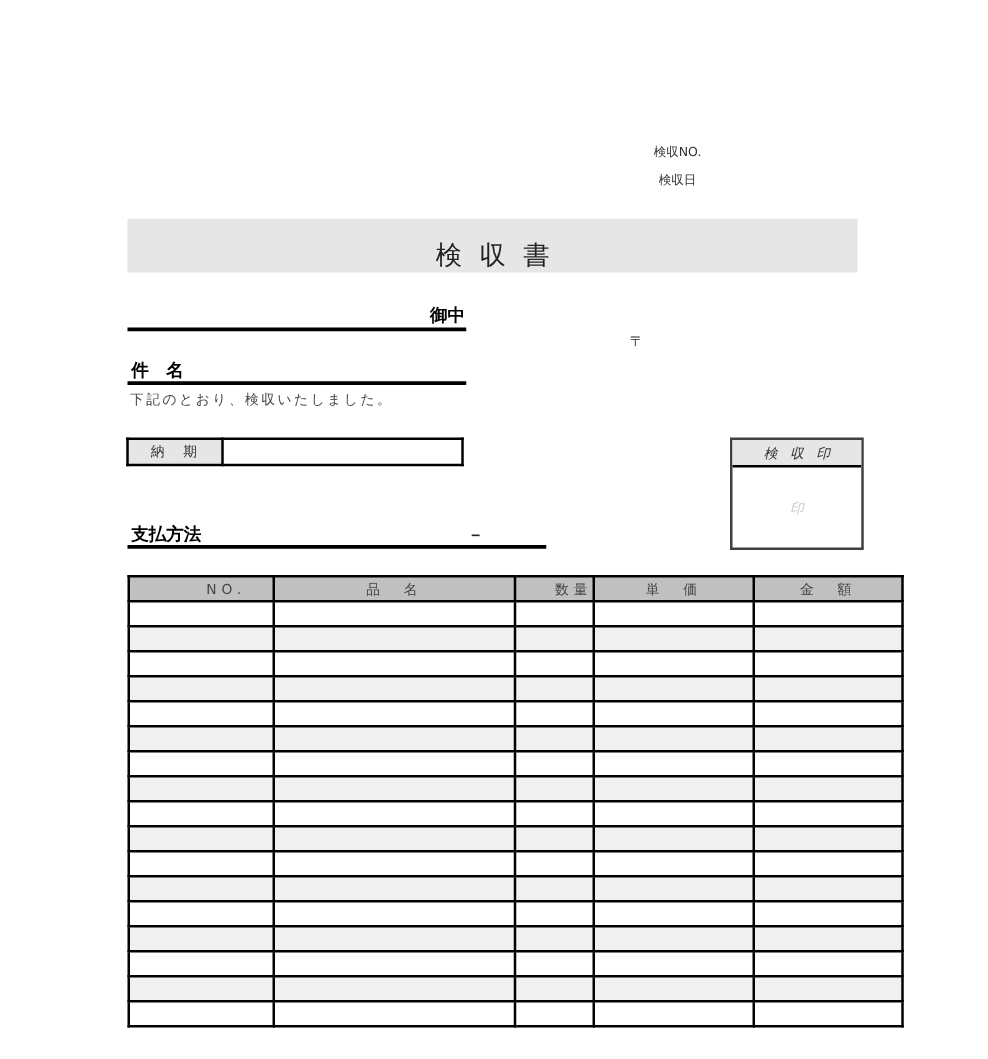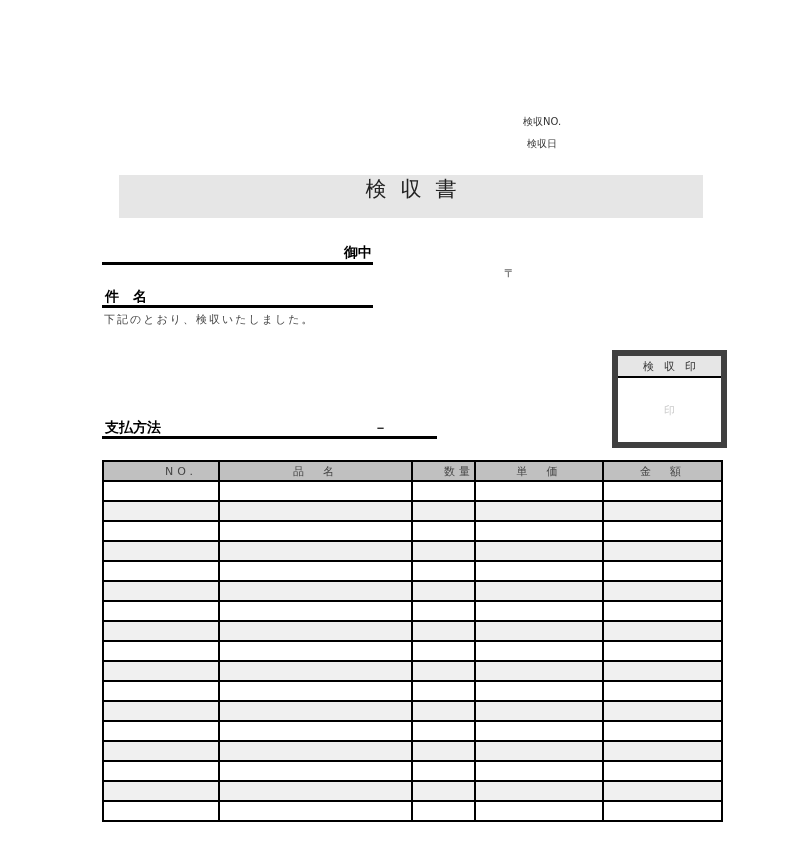--- a/index.html
+++ b/index.html
@@ -1,30 +1,30 @@
 <!DOCTYPE html>
 <html><head>
 <meta charset="utf-8">
 <style>
   html, body { margin: 0; padding: 0; background: #ffffff; }
   body { width: 790px; height: 847px; position: relative; overflow: hidden;
          font-family: "DejaVu Sans", sans-serif; color: #222; }
   .abs { position: absolute; }
   .meta-label { font-size: 10px; color: #333; }
   .title-band { left: 102px; top: 175px; width: 584px; height: 43px; background: #e6e6e6;
-                display: flex; align-items: flex-start; justify-content: center; margin-left: 17px; }
+                display: flex; align-items: flex-end; justify-content: center; }
   .title-text { font-family: "DejaVu Serif", serif; font-size: 21px; letter-spacing: 14px; color: #222; padding-left: 14px; }
   .underline { background: #000; height: 3px; }
   .bold-label { font-weight: bold; font-size: 14px; color: #000; }
   .note { font-size: 11px; color: #444; letter-spacing: 2px; }
   table.info { border-collapse: collapse; }
   table.info td { border: 2px solid #000; height: 19px; padding: 0; font-size: 11px; color: #333; }
   table.info td.lbl { background: #e6e6e6; width: 74px; text-align: center; letter-spacing: 2px; }
   table.info td.val { width: 190px; background: #fff; }
-  .stamp { left: 612px; top: 350px; width: 103px; height: 86px; border: 6px solid #404040; }
+  .stamp { left: 584px; top: 350px; width: 103px; height: 86px; border: 2px solid #404040; font-style: italic; }
   .stamp-head { height: 20px; background: #e6e6e6; border-bottom: 2px solid #000; font-size: 11px;
                 display: flex; align-items: center; justify-content: center; letter-spacing: 10px; padding-left: 10px; color: #333; }
   .stamp-body { height: 64px; display: flex; align-items: center; justify-content: center; color: #ccc; font-size: 11px; }
   table.items { border-collapse: collapse; position: absolute; left: 102px; top: 460px; }
   table.items th, table.items td { border: 2px solid #000; padding: 0; height: 18px; }
   table.items th { background: #c0c0c0; font-weight: normal; font-size: 11px; color: #444; letter-spacing: 4px; }
   table.items tr.odd td { background: #ffffff; }
   table.items tr.even td { background: #f0f0f0; }
 </style>
 </head>
@@ -48,20 +48,24 @@
 <div class="abs" style="left:102px; top:288px; width:271px; height:18px;">
   <span class="abs bold-label" style="left:3px; top:0;">件　名</span>
   <span class="abs" style="left:70px; top:0;"></span>
 </div>
 <div class="abs underline" style="left:102px; top:305px; width:271px;"></div>
 
 <div class="abs note" style="left:104px; top:312px;">下記のとおり、検収いたしました。</div>
 
 <table class="info abs" style="left:101px; top:350px;">
   <tbody>
+      <tr>
+    <td class="lbl">納　期</td>
+    <td class="val"></td>
+  </tr>
 </tbody>
   </table>
 
 <div class="abs stamp">
   <div class="stamp-head">検収印</div>
   <div class="stamp-body">印</div>
 </div>
 
 <div class="abs" style="left:102px; top:419px; width:334px; height:18px;">
   <span class="abs bold-label" style="left:3px; top:0;">支払方法</span>

